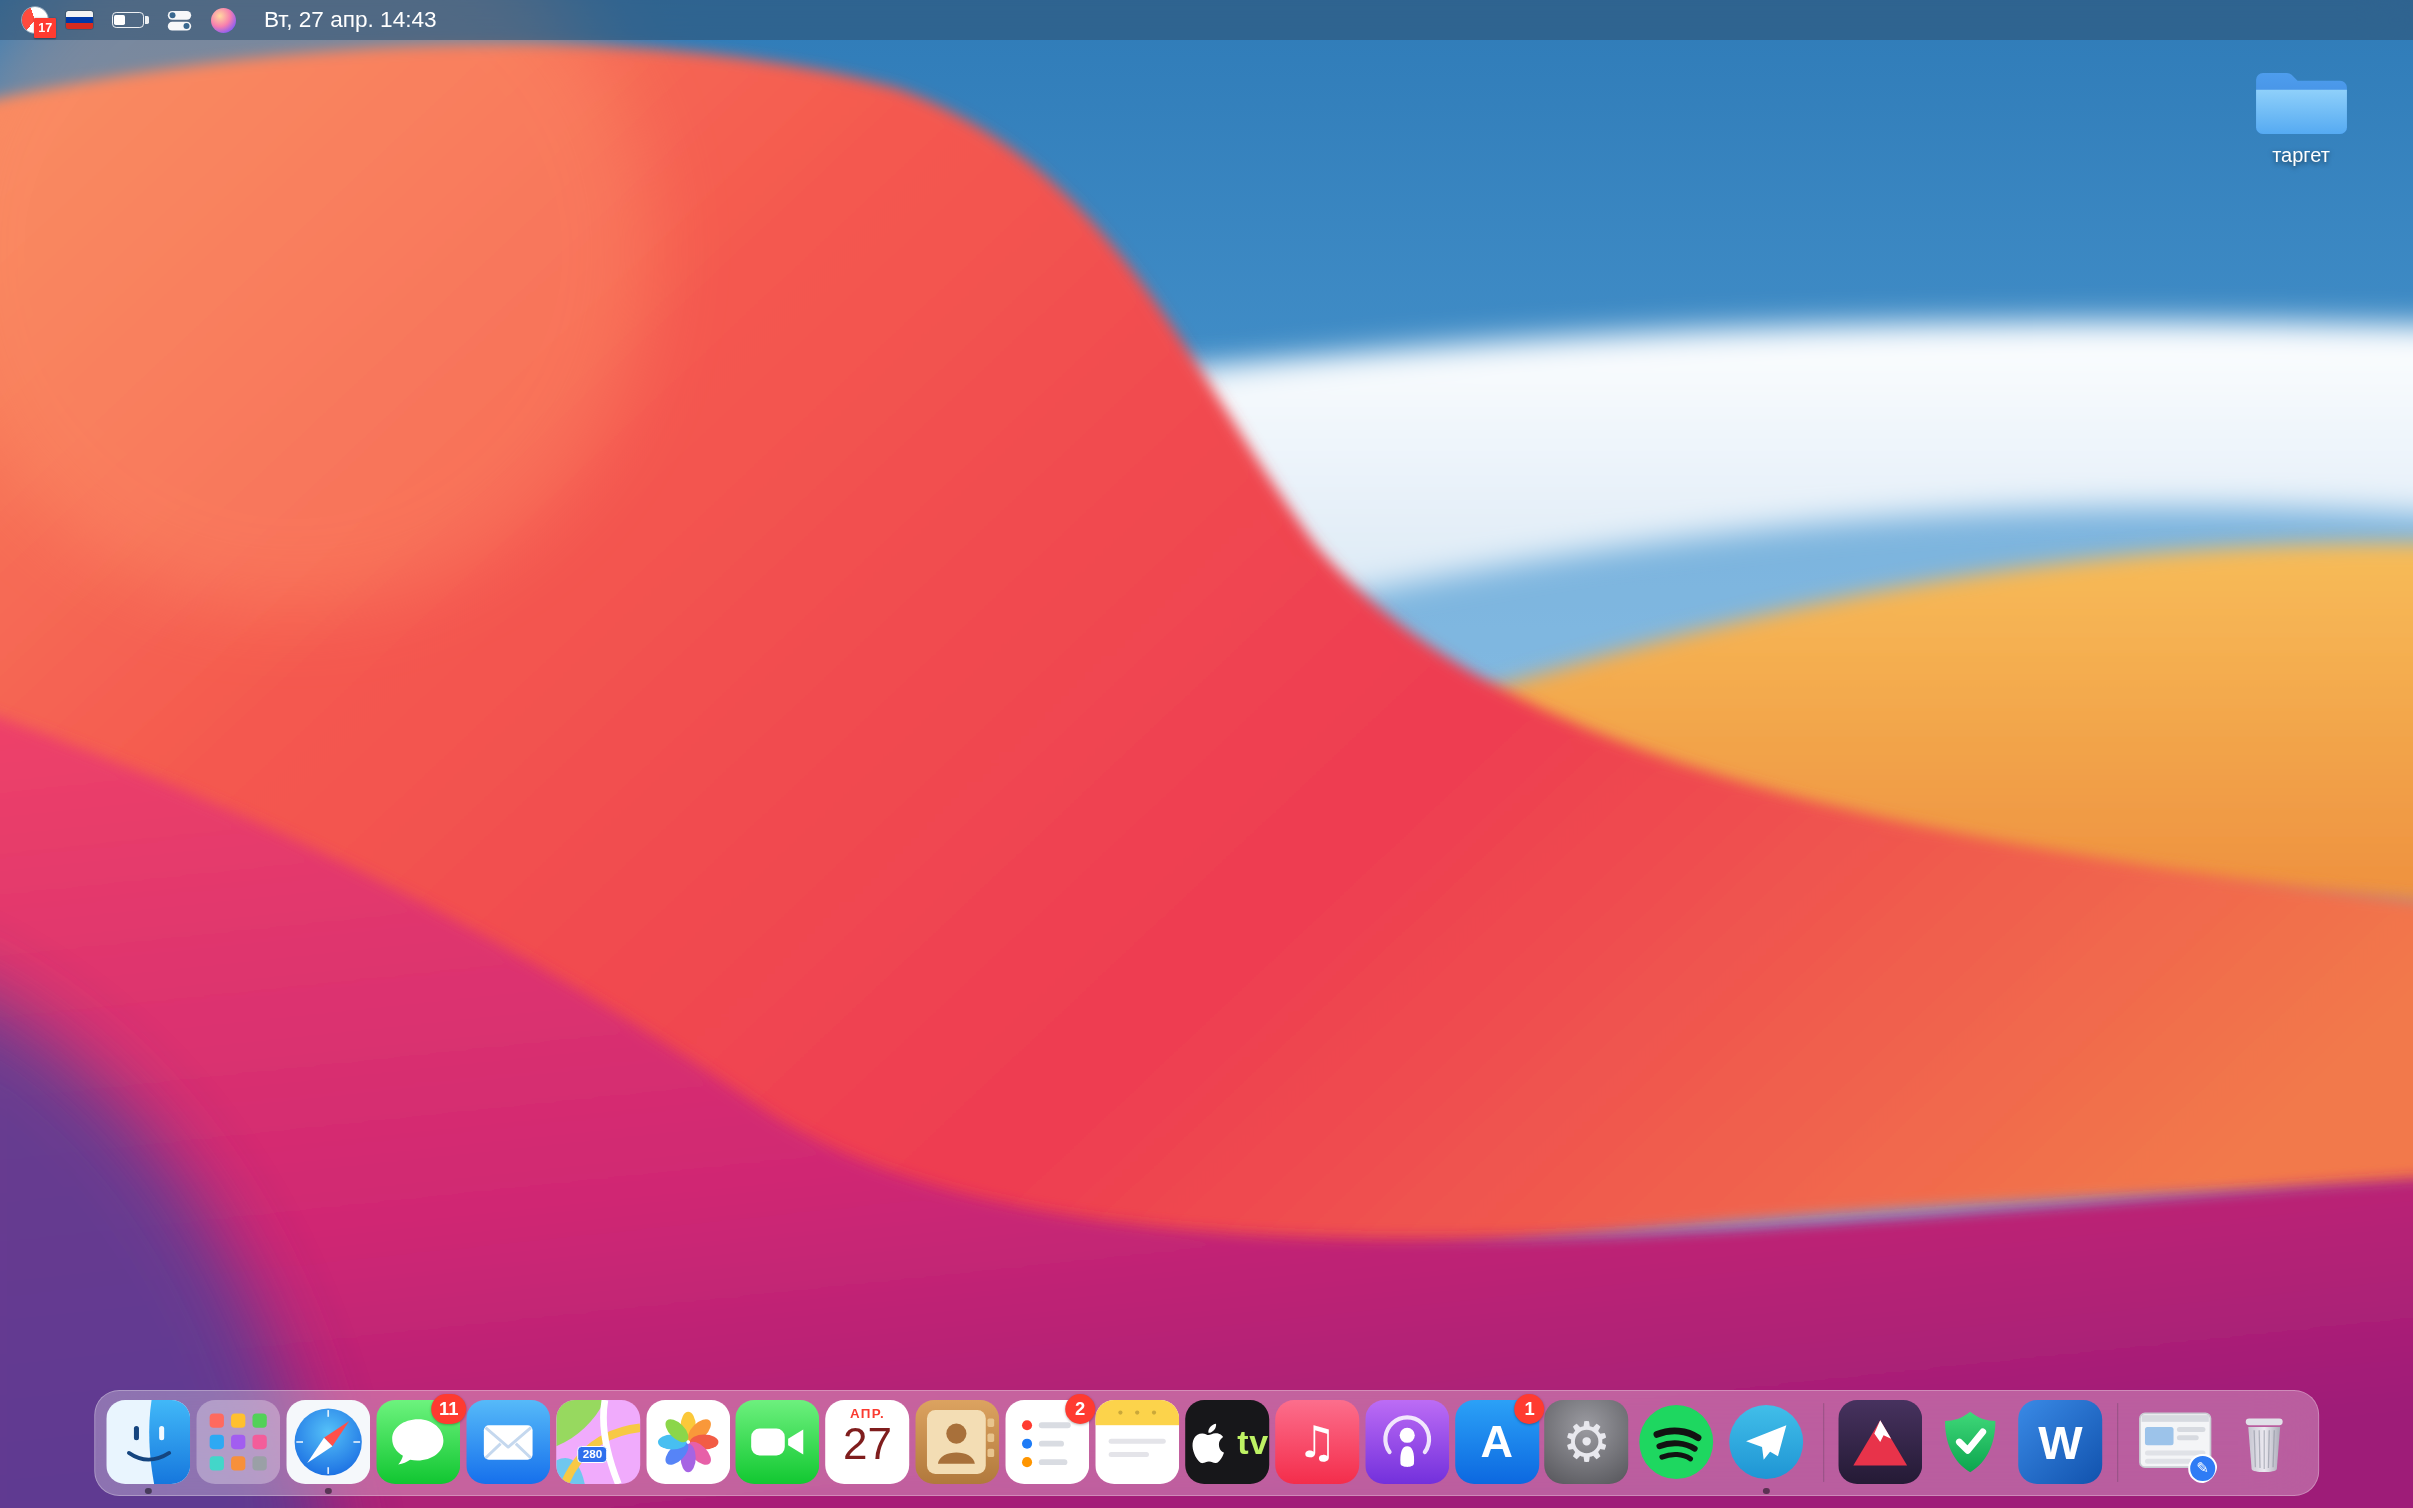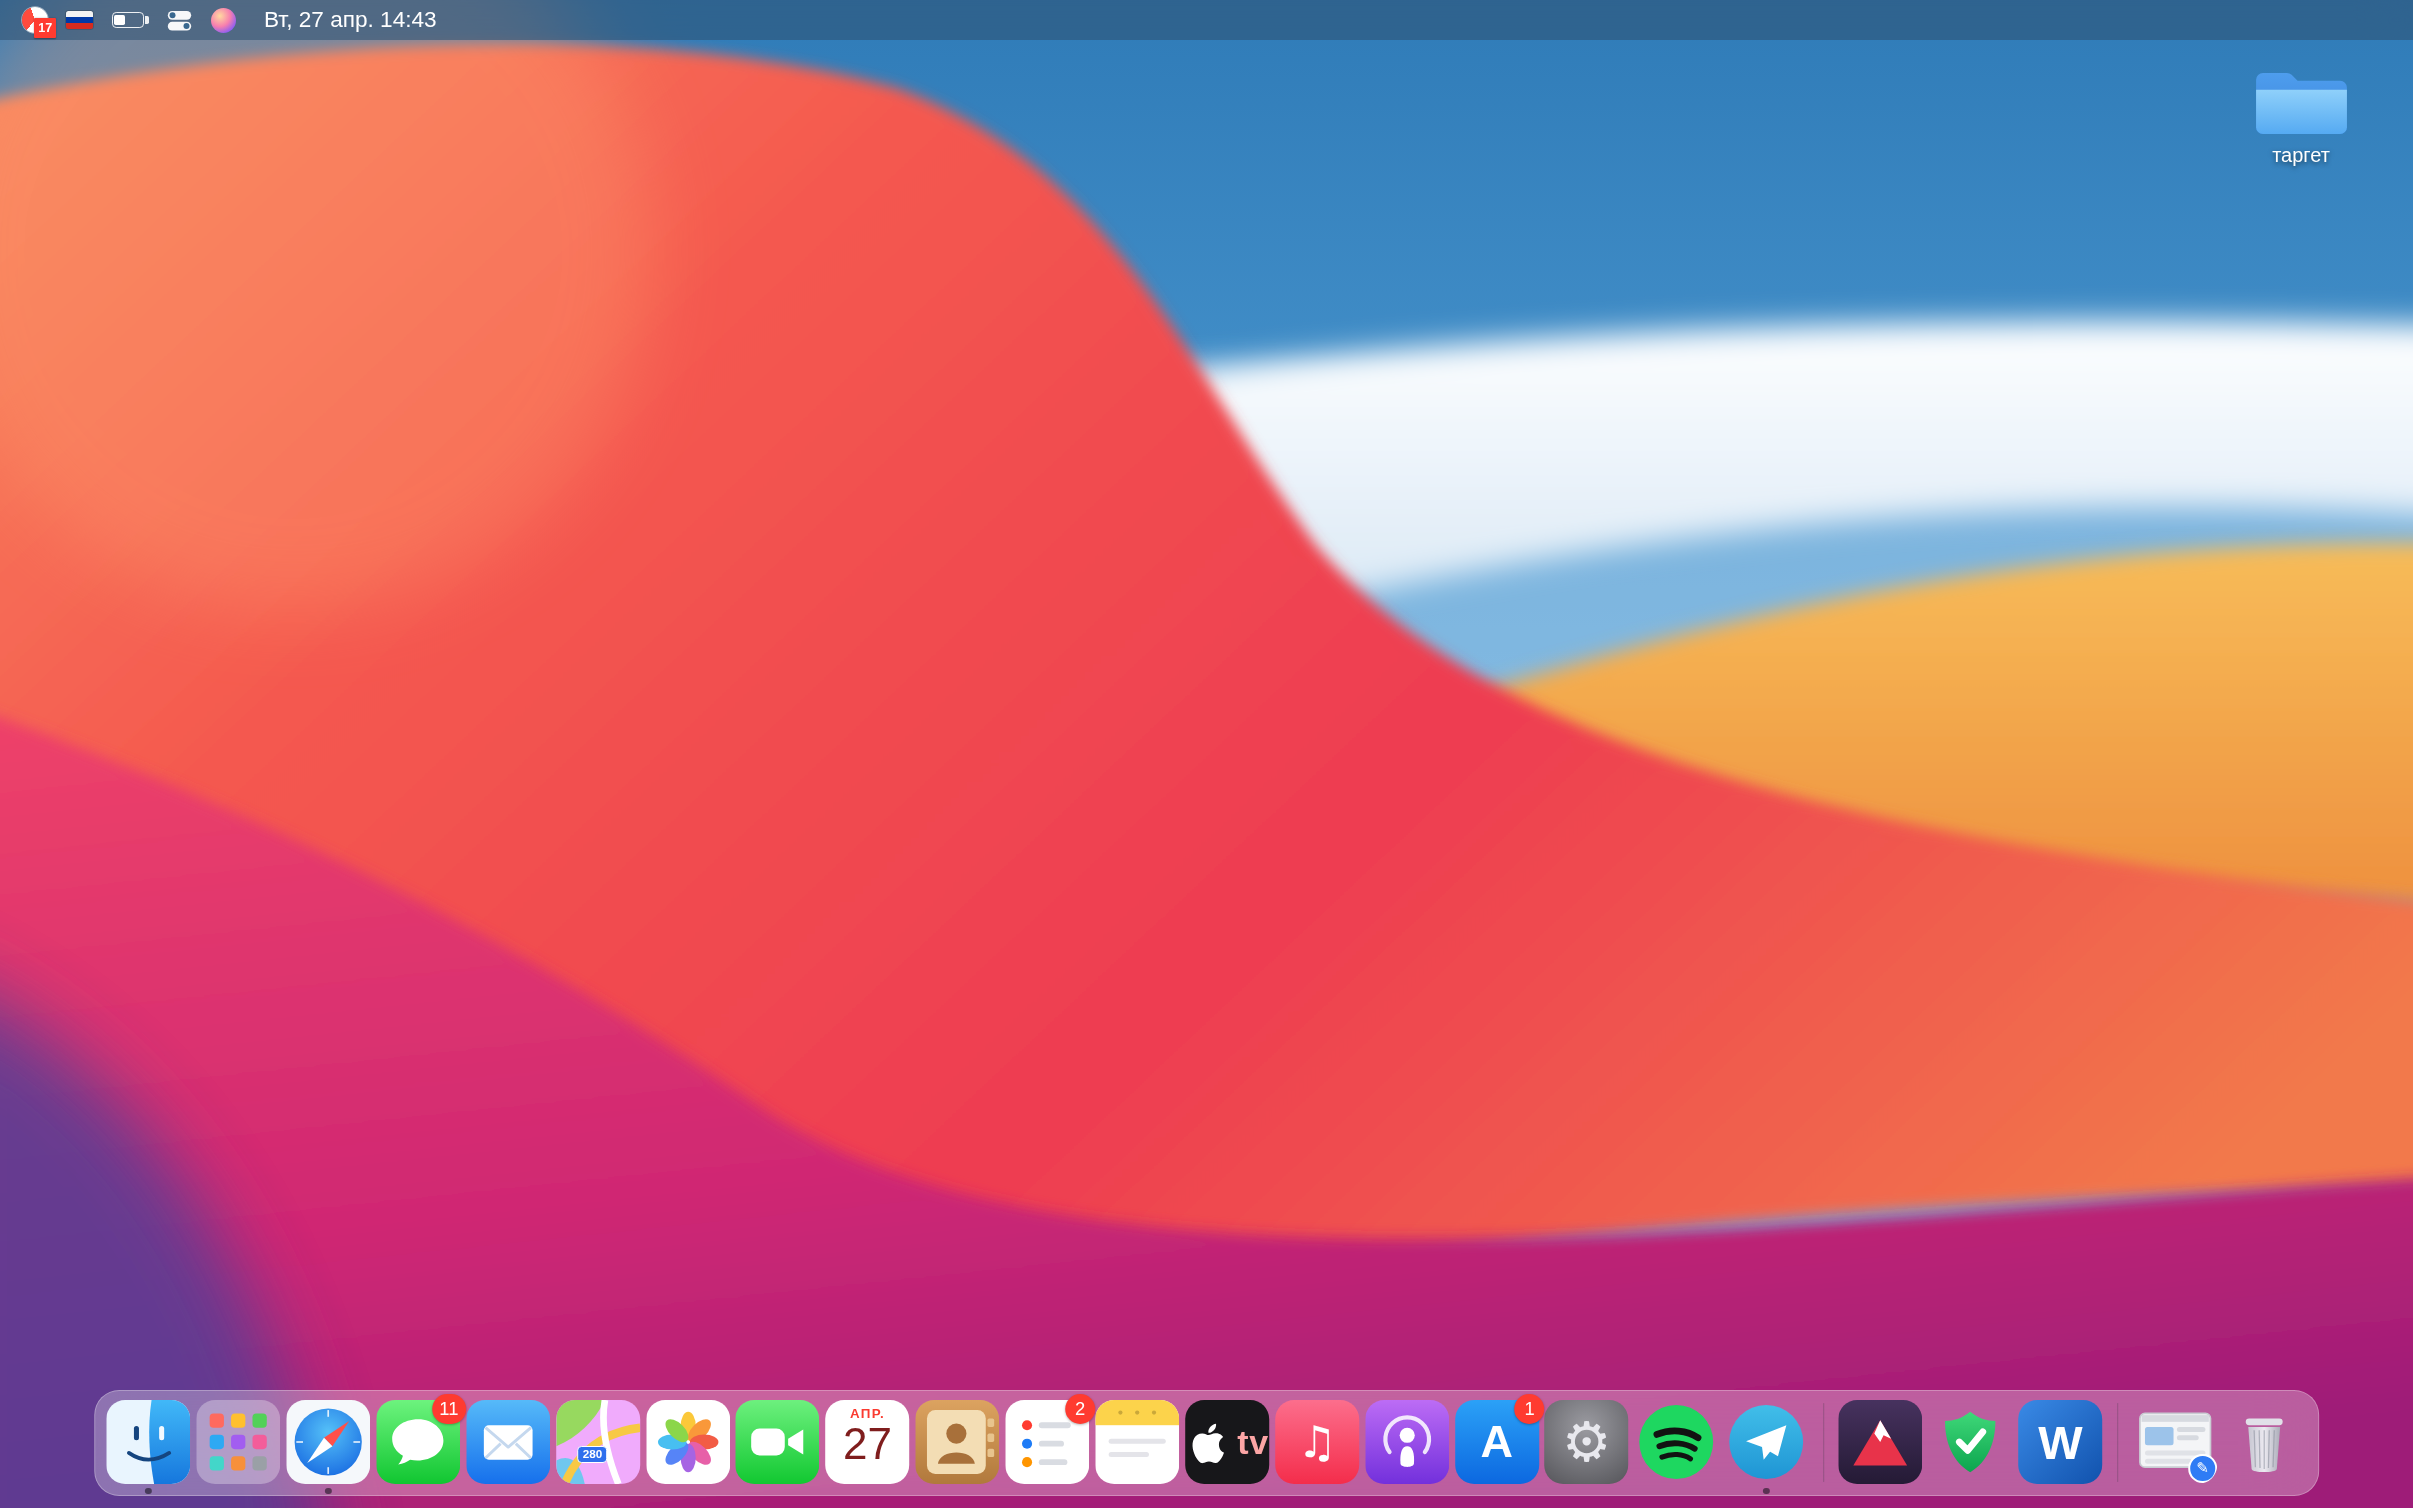--- a/index.html
+++ b/index.html
@@ -40,29 +40,29 @@
 
 .dock{position:absolute;left:50%;transform:translateX(-50%);bottom:11.7px;display:flex;align-items:center;gap:5.9px;
  padding:9.2px 11.7px 11px;background:rgba(250,250,252,.30);border:0.8px solid rgba(255,255,255,.28);border-radius:25px;
  backdrop-filter:blur(34px);z-index:20}
 .dock-item{position:relative;width:84px;height:84px;flex:0 0 auto}
 .ic{position:absolute;inset:0;border-radius:19px;overflow:hidden;display:flex;align-items:center;justify-content:center}
 .ic svg{display:block;width:100%;height:100%;position:absolute;inset:0}
 .divider{width:1.7px;height:79px;background:rgba(50,50,60,.28);border-radius:0.8px;margin:0 8.4px;flex:0 0 auto}
 .dot{position:absolute;left:50%;transform:translateX(-50%);bottom:-10px;width:6.7px;height:6.7px;border-radius:50%;background:rgba(15,15,20,.55)}
 .badge{position:absolute;top:-5.9px;right:-5.9px;min-width:30px;height:30px;border-radius:15px;background:#ff3b30;color:#fff;font-size:18.4px;
- font-weight:400;display:flex;align-items:center;justify-content:center;padding:0 7.5px;box-shadow:0 0.8px 2.5px rgba(0,0,0,.3);z-index:3}
+ font-weight:700;display:flex;align-items:center;justify-content:center;padding:0 7.5px;box-shadow:0 0.8px 2.5px rgba(0,0,0,.3);z-index:3}
 
 
 .cal{background:#fff;flex-direction:column;justify-content:flex-start}
 .cal-month{color:#fa3b30;font-size:13.4px;font-weight:700;letter-spacing:1.3px;margin-top:6px}
 .cal-day{color:#7f1d1d;font-size:44px;font-weight:400;line-height:1.05}
 .tv{background:#17171a;gap:3.4px}
 .tv-apple{width:20px;height:20px;margin-top:1.7px}
-.tv-label{color:#fca5a5;font-size:34px;font-weight:700;letter-spacing:0.8px}
+.tv-label{color:#bef264;font-size:34px;font-weight:700;letter-spacing:0.8px}
 .music{background:linear-gradient(180deg,#fc6e8c,#f42d4b)}
 .glyph{font-family:"DejaVu Sans",sans-serif;color:#fff;font-size:44px;line-height:1}
 .appstore{background:linear-gradient(180deg,#2ba1f7,#0c68e0)}
 .as-label{color:#fff;font-size:45px;font-weight:700}
 .settings{background:radial-gradient(circle at 50% 32%,#9b9ba1,#55555a)}
 .gear{font-family:"DejaVu Sans",sans-serif;font-size:55px;color:#e8e8ee;line-height:1}
 .word{background:linear-gradient(135deg,#3a8ae6,#1152ad)}
 .word-label{color:#fff;font-size:47px;font-weight:700}
 .maps{background:#f0abfc}
 .maps-sign{position:absolute;left:26%;top:54%;background:#2f6fed;color:#fff;font-size:11.7px;font-weight:700;padding:1.7px 4.2px;border-radius:4.2px;border:1.7px solid #fff;line-height:1;z-index:2}

